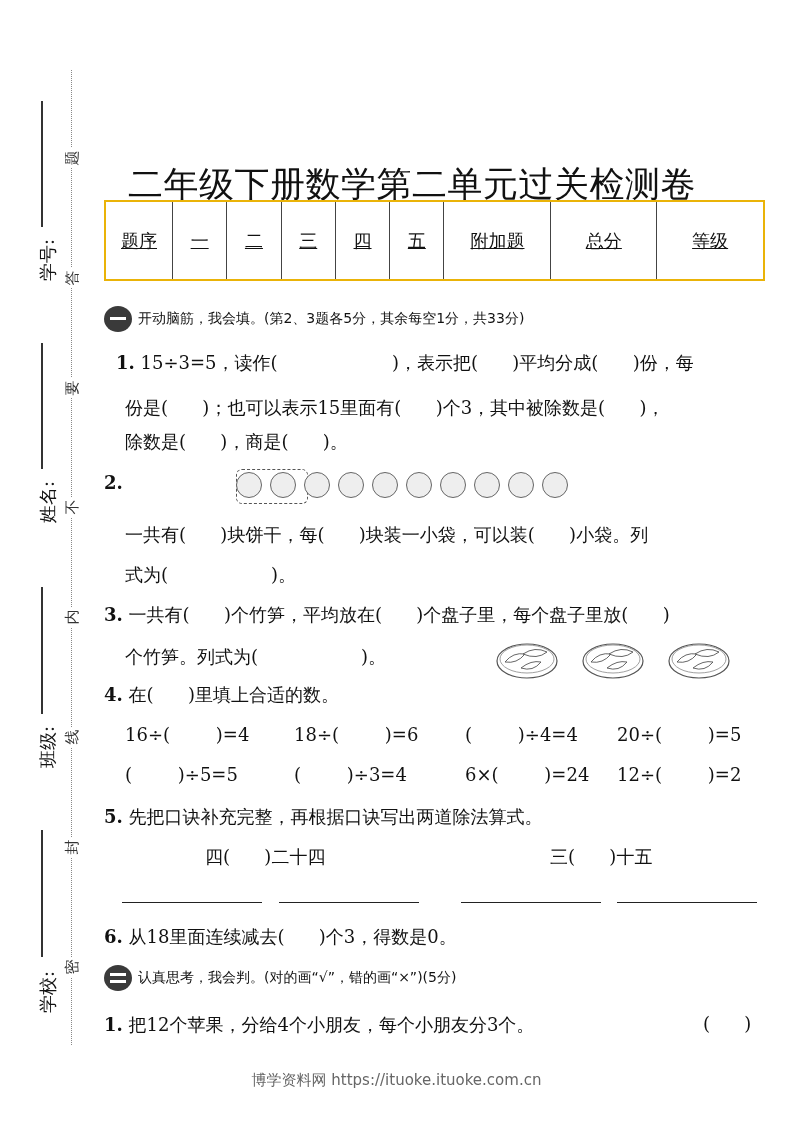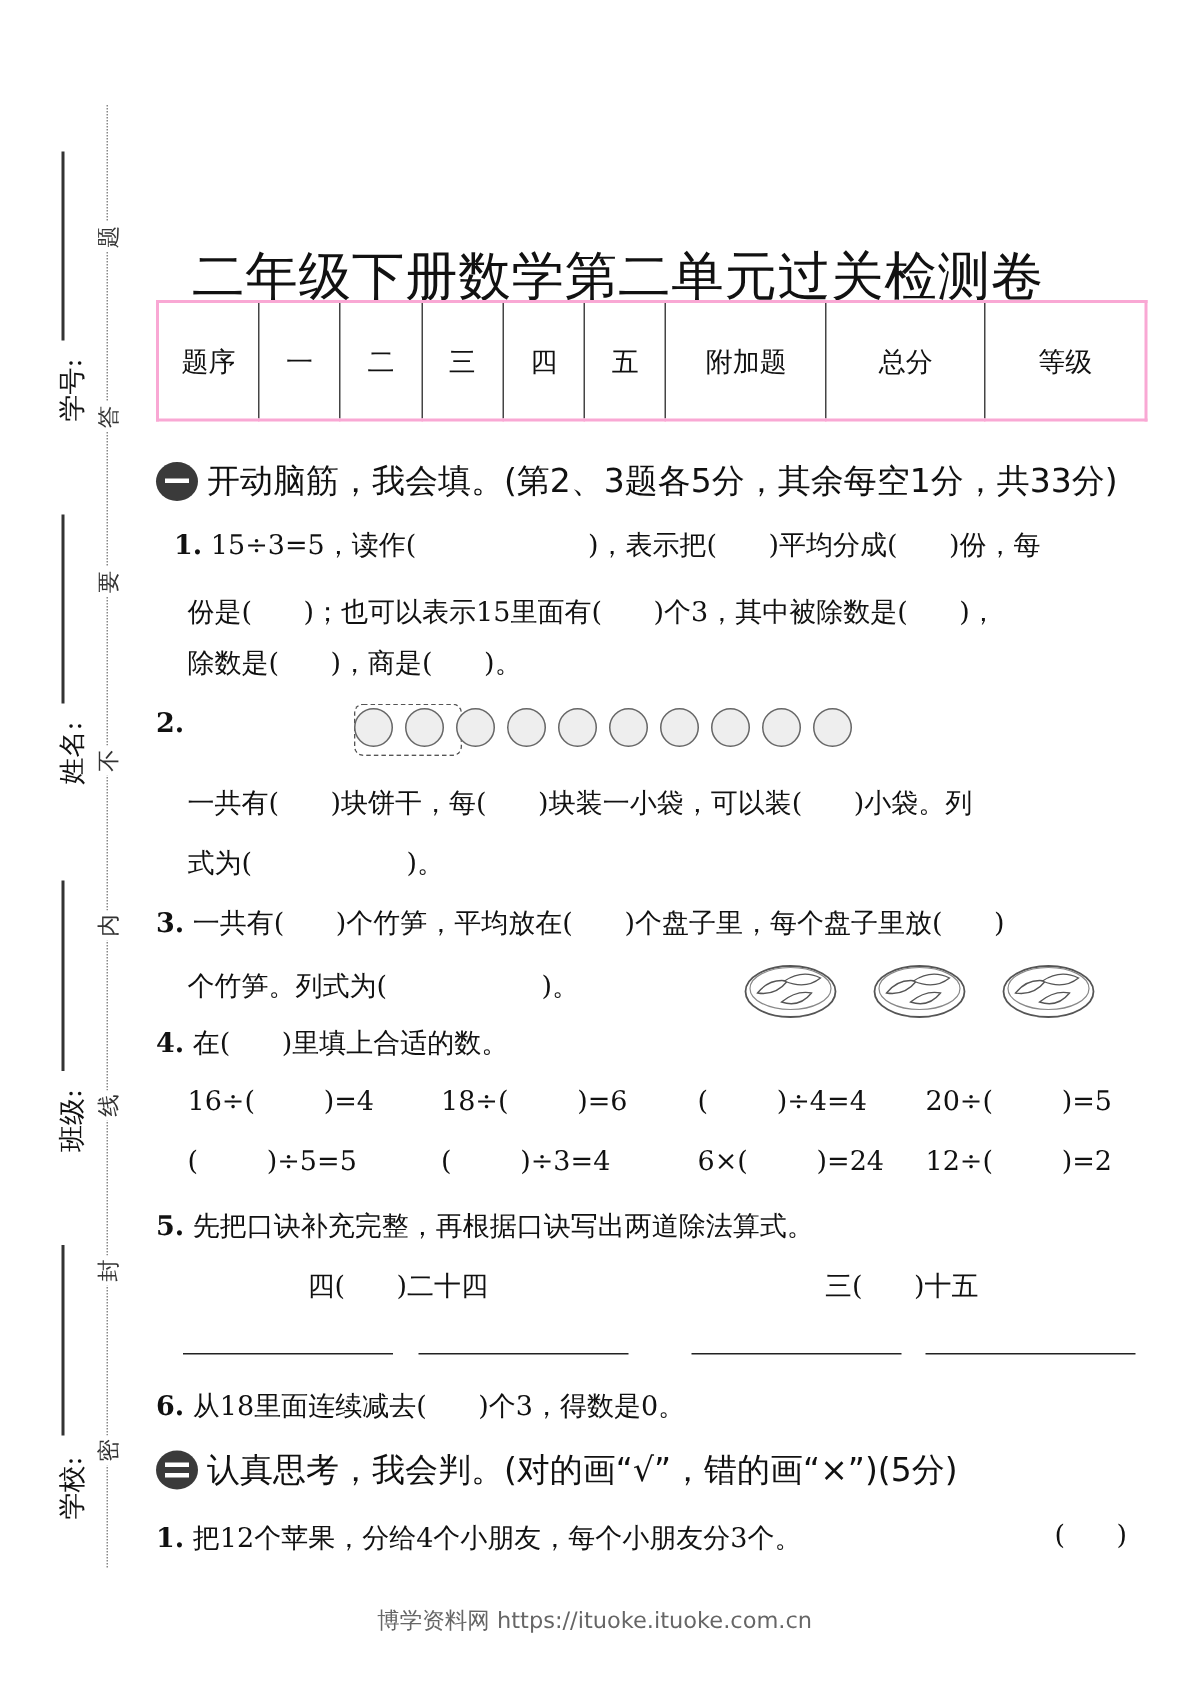--- a/index.html
+++ b/index.html
@@ -12,27 +12,27 @@
   .margin-word { position:absolute; left:62px; width:20px; font-size:15px; color:#333; transform:rotate(-90deg);
                  background:#fff; text-align:center; line-height:20px; }
   .fill-line { position:absolute; left:41px; width:2px; background:#333; }
   .fill-label { position:absolute; left:18px; font-size:18px; transform:rotate(-90deg); transform-origin:center;
                 white-space:nowrap; width:60px; text-align:center; }
 
   .title { position:absolute; left:128px; top:113px; font-size:35px; letter-spacing:0.5px; white-space:nowrap;margin-top:48px; }
 
   table.score { position:absolute; left:104px; top:200px; border-collapse:collapse; width:661px; height:81px; }
   table.score td { border:1px solid #444; text-align:center; font-size:18px; padding:0; height:40px; }
-  table.score { border:2px solid #f9a8d4; }
+  table.score { border:2px solid #eab308;text-decoration:underline; }
   table.score td.hdr { font-family:"DejaVu Sans","Liberation Sans",sans-serif; width:66px; }
 
   .section { position:absolute; left:104px; display:flex; align-items:center; white-space:nowrap; }
   .section .badge { width:28px; height:26px; border-radius:50%; background:#3a3a3a; position:relative; margin-right:6px; }
   .section .badge .bar { position:absolute; left:6px; right:6px; height:3px; background:#fff; }
-  .section .txt { font-size:22px; }
+  .section .txt { font-size:14px; }
 
   .line { position:absolute; white-space:nowrap; font-size:18px; }
   .qn { font-weight:bold; font-family:"DejaVu Serif","Liberation Serif",serif; }
 
   .cookies { position:absolute; left:236px; top:472px; display:flex; gap:8px; }
   .cookie { width:26px; height:26px; border:1px solid #666; border-radius:50%; background:#eee; box-sizing:border-box; }
   .cookie-group { position:absolute; left:236px; top:469px; width:70px; height:33px; border:1px dashed #555; border-radius:6px; }
 
   .plates { position:absolute; left:495px; top:640px; display:flex; gap:22px; }
   .plate { width:64px; height:40px; }

